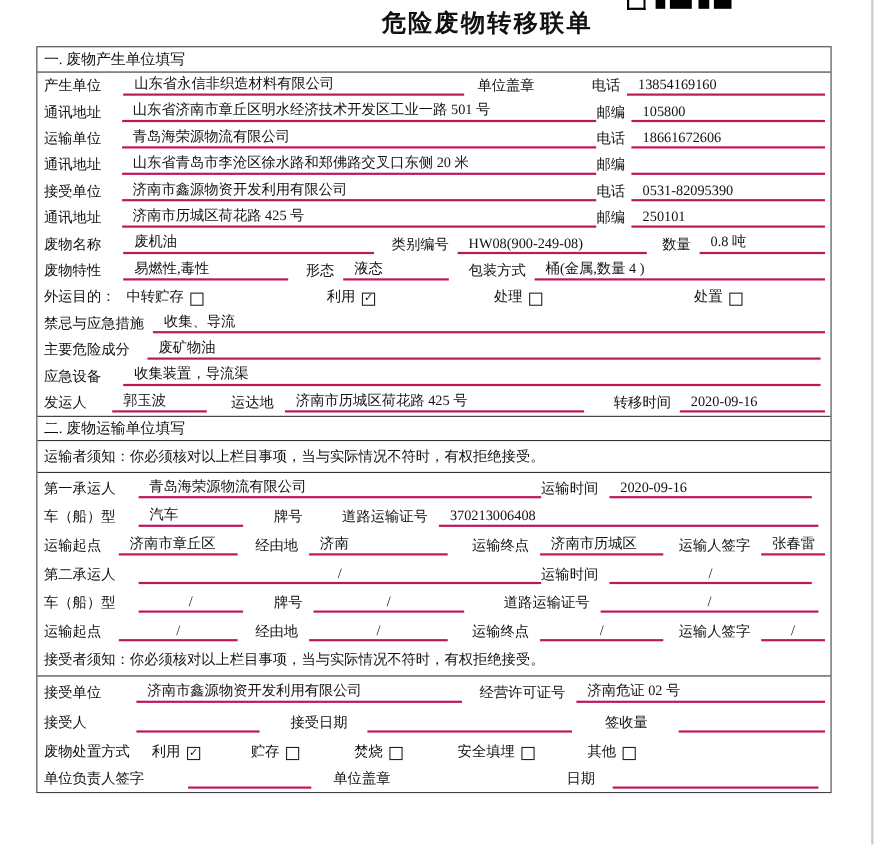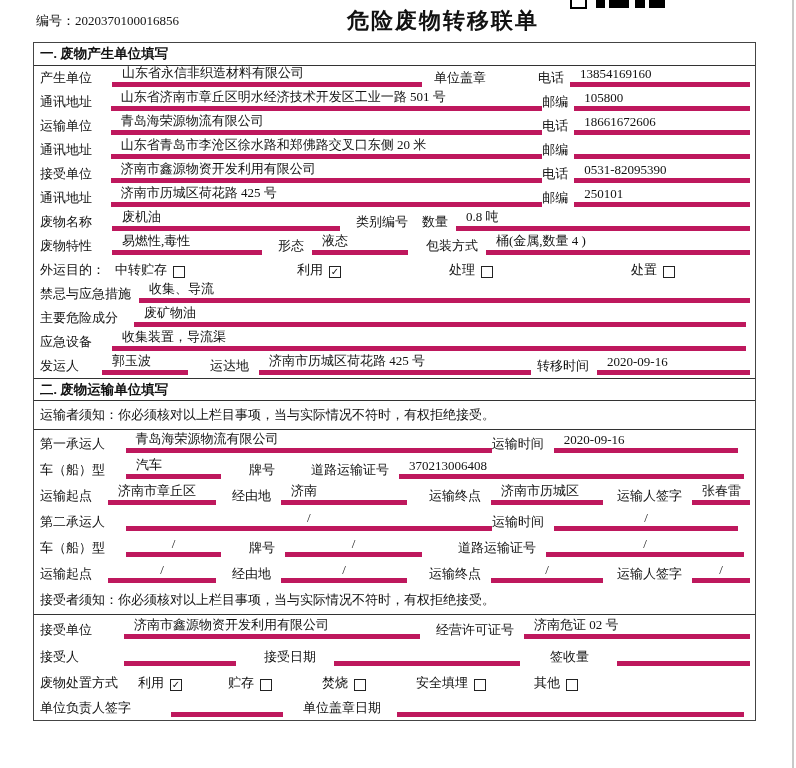--- a/index.html
+++ b/index.html
@@ -12,44 +12,41 @@
   .doc-no { position: absolute; left: 36px; top: 12px; font-size: 13px; white-space: nowrap; }
   .title { position: absolute; left: 0; right: 0; top: 6px; text-align: center;
            padding-left: 90px; font-size: 22px; font-weight: 700; letter-spacing: 2px; }
   .qr { position: absolute; left: 570px; top: 0; height: 9px; display: flex; align-items: flex-start; }
   .qr .qb { height: 8px; background: #000; }
   .qr .qh { height: 9px; border: 2.5px solid #000; border-top: none; background: #fff; }
   .qr .qg { height: 8px; background: #fff; }
   .page-edge { position: absolute; right: 2px; top: 0; bottom: 0; width: 2px; background: #c9c9c9; }
 
   .tbl { position: absolute; left: 33px; top: 42px; width: 723px; border: 1.5px solid #444; background:#fff; }
-  .sh { height: 23px; line-height: 21px; font-weight: 700; font-size: 13.5px;
+  .sh { height: 23px; line-height: 21px; font-weight: 400; font-size: 13.5px;
         border-bottom: 1.5px solid #333; padding-left: 6px; }
   .sh.bt { border-top: 1.5px solid #333; }
   .note { height: 29px; line-height: 28px; border-bottom: 1px solid #333; padding-left: 6px; white-space: nowrap; }
   .r { display: flex; align-items: flex-end; height: 24px; padding: 0 5px 3px 6px; white-space: nowrap; }
   .r26 { height: 26px; }
   .r27 { height: 27px; }
   .l { white-space: nowrap; }
-  .u { display: inline-block; border-bottom: 5px solid #be185d; padding-left: 10px;
+  .u { display: inline-block; border-bottom: 2px solid #be185d; padding-left: 10px;
        min-height: 16px; white-space: nowrap; overflow: hidden; margin-top: 24px; }
   .u.f { flex: 1; }
   .u.ctr { text-align: center; padding-left: 0; }
   .cb { display: inline-block; width: 12px; height: 12px; border: 1px solid #222;
         margin-left: 6px; margin-bottom: 1px; font-size: 10px; line-height: 10px; text-align: center; }
   .footer { position: absolute; left: 36px; top: 773px; font-size: 13px; white-space: nowrap; }
 </style>
 </head>
 <body>
 
 <div class="doc">
 
-  <div class="doc-no">
-    <span>编号：</span><span>2020370100016856</span>
-  </div>
   <div class="title">危险废物转移联单</div>
 
   <div class="qr">
     <span class="qh" style="width:17px"></span>
     <span class="qg" style="width:9px"></span>
     <span class="qb" style="width:9px"></span>
     <span class="qg" style="width:4px"></span>
     <span class="qb" style="width:20px"></span>
     <span class="qg" style="width:6px"></span>
     <span class="qb" style="width:10px"></span>
@@ -113,20 +110,21 @@
       <span style="display:flex;width:212px;margin-left:auto;align-items:flex-end">
         <span class="l">邮编</span>
         <span class="u f" style="margin-left:6px">250101</span>
       </span>
     </div>
 
     <div class="r">
       <span class="l" style="width:64px">废物名称</span>
       <span class="u" style="width:228px;margin-left:8px">废机油</span>
       <span class="l" style="margin-left:16px">类别编号</span>
+      <span class="u" style="width:172px;margin-left:8px">HW08(900-249-08)</span>
       <span class="l" style="margin-left:14px">数量</span>
       <span class="u f" style="margin-left:8px">0.8 吨</span>
     </div>
 
     <div class="r">
       <span class="l" style="width:64px">废物特性</span>
       <span class="u" style="width:150px;margin-left:8px">易燃性,毒性</span>
       <span class="l" style="margin-left:16px">形态</span>
       <span class="u" style="width:96px;margin-left:8px">液态</span>
       <span class="l" style="margin-left:18px">包装方式</span>
@@ -158,21 +156,21 @@
     <div class="r">
       <span class="l" style="width:64px">应急设备</span>
       <span class="u f" style="margin-left:8px;margin-right:4px">收集装置，导流渠</span>
     </div>
 
     <div class="r">
       <span class="l" style="width:58px">发运人</span>
       <span class="u" style="width:86px;margin-left:4px">郭玉波</span>
       <span class="l" style="margin-left:22px">运达地</span>
       <span class="u" style="width:272px;margin-left:10px">济南市历城区荷花路 425 号</span>
-      <span class="l" style="margin-left:6px">转移时间</span>
+      <span class="l" style="margin-left:27px">转移时间</span>
       <span class="u f" style="margin-left:8px">2020-09-16</span>
     </div>
 
     <div class="sh bt">二. 废物运输单位填写</div>
     <div class="note">运输者须知：你必须核对以上栏目事项，当与实际情况不符时，有权拒绝接受。</div>
 
     <div class="r r26">
       <span class="l" style="width:78px">第一承运人</span>
       <span class="u" style="width:368px;margin-left:8px">青岛海荣源物流有限公司</span>
       <span class="l" style="margin-left:auto">运输时间</span>
@@ -254,21 +252,21 @@
       <span class="l" style="margin-left:50px">安全填埋</span>
       <span class="cb"></span>
       <span class="l" style="margin-left:48px">其他</span>
       <span class="cb"></span>
     </div>
 
     <div class="r" style="height:25px">
       <span class="l">单位负责人签字</span>
       <span class="u" style="width:112px;margin-left:40px"></span>
       <span class="l" style="margin-left:20px">单位盖章</span>
-      <span class="l" style="">日期</span>
+      <span class="l" style="margin-left:160px">日期</span>
       <span class="u f" style="margin-left:16px;margin-right:6px"></span>
     </div>
 
   </div>
 
   <div class="footer">
     <span>打印时间：</span><span>2020-09-16 10:49:51</span>
   </div>
 
   <div class="page-edge"></div>

